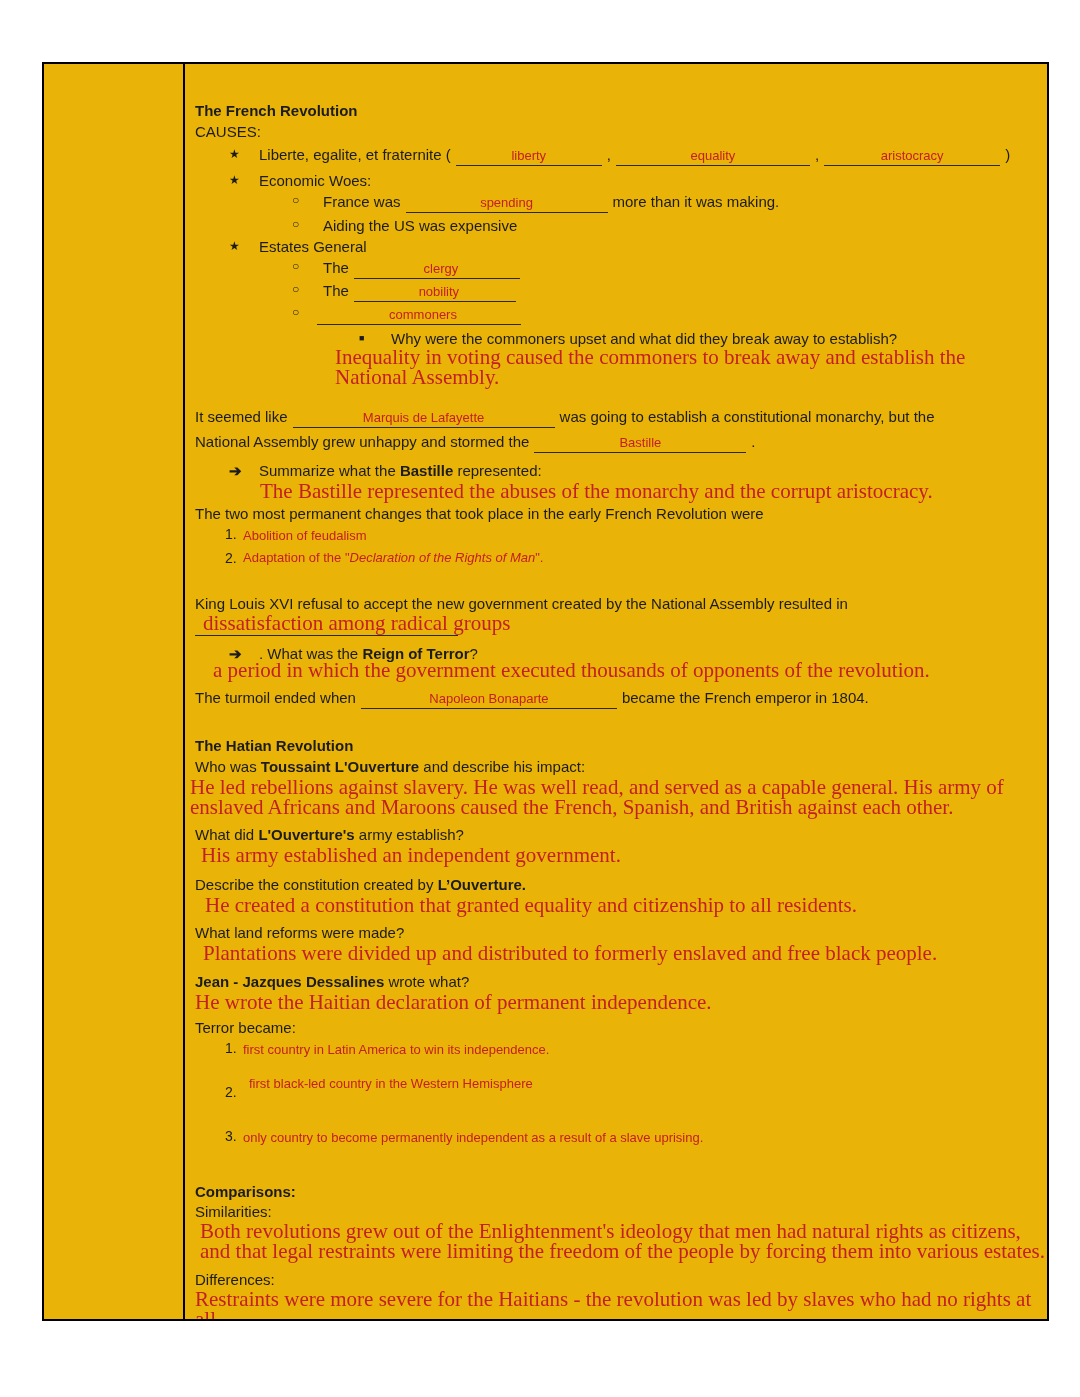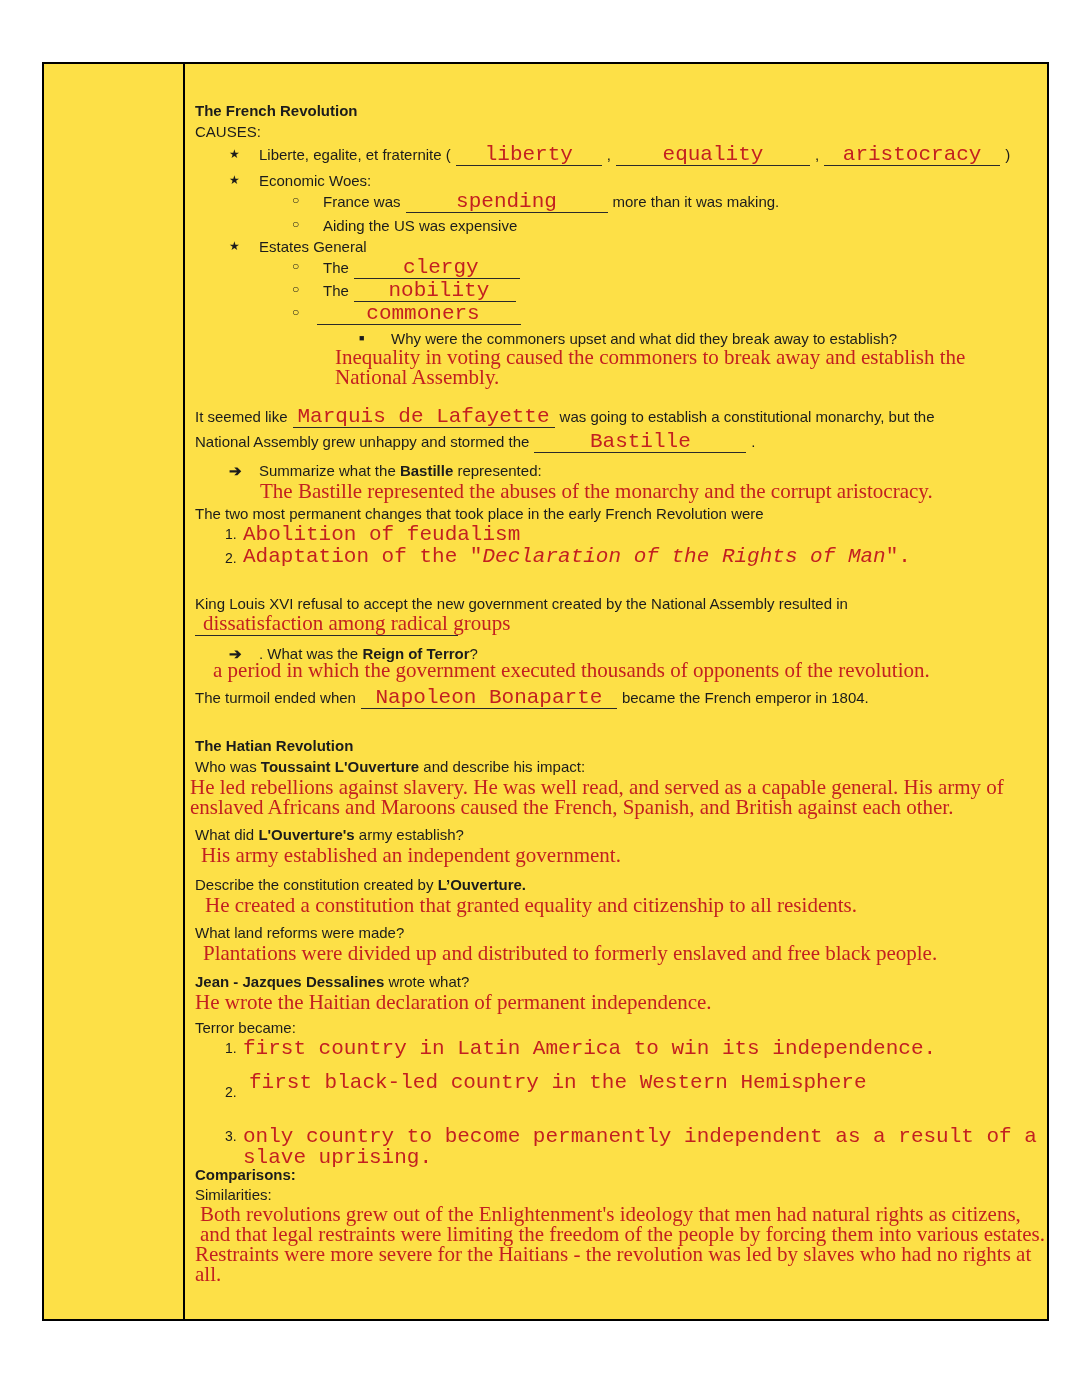--- a/index.html
+++ b/index.html
@@ -1,27 +1,27 @@
 <!DOCTYPE html>
 <html><head>
 <meta charset="utf-8">
 <style>
   :root { --red:#c32020; --ink:#1c1c1c; --line:#2a2a2a; }
   * { margin:0; padding:0; box-sizing:border-box; }
   body { background:#ffffff; width:1080px; height:1397px; position:relative;
          font-family:"Liberation Sans", sans-serif; color:var(--ink); }
   .sheet { position:absolute; inset:0; background:#fff; }
   .frame { position:absolute; left:42px; top:62px; width:1007px; height:1259px;
-           border:2px solid #000; background:#fde047; }
+           border:2px solid #000; background:#eab308; }
   .leftcol { position:absolute; left:0; top:0; width:141px; height:100%;
              border-right:2px solid #000; }
   .content { position:absolute; left:143px; top:0; right:0; bottom:0;
              padding:36px 8px 0 8px; font-size:15px; line-height:21px; overflow:hidden; }
   .b { font-weight:bold; }
-  .red { font-family:Liberation Mono, monospace; color:var(--red); font-size:21px; }
+  .red { font-family:Liberation Sans, sans-serif; color:var(--red); font-size:13px; }
   .it { font-style:italic; }
   .row { position:relative; }
   
   .l1 { padding-left:64px; position:relative; }
   .l1 .bull { position:absolute; left:34px; top:0; font-size:12px; }
   .l2 { padding-left:128px; position:relative; }
   .l2 .bull { position:absolute; left:97px; top:-1px; font-size:12px; }
   .l3 { padding-left:196px; position:relative; }
   .l3 .bull { position:absolute; left:164px; top:0; font-size:9px; }
   .arrowrow { padding-left:64px; position:relative; }
@@ -162,22 +162,23 @@
       </div>
       <div class="numrow" style="height:26px; margin-top:18px">
         <span class="num">2.</span>
         <span class="red" style="position:relative; top:-6px; left:6px">first black-led country in the Western Hemisphere</span>
       </div>
       <div class="numrow" style="height:22px; margin-top:22px">
         <span class="num">3.</span>
         <span class="red">only country to become permanently independent as a result of a slave uprising.</span>
       </div>
 
-      <div class="b" style="margin-top:16px">Comparisons:</div>
+      <div class="b" style="margin-top:33px">Comparisons:</div>
       <div style="line-height:19px">Similarities:</div>
       <div class="redpara" style="margin-left:5px; width:845px">Both revolutions grew out of the Enlightenment's ideology that men had natural rights as citizens, and that legal restraints were limiting the freedom of the people by forcing them into various estates.</div>
+      <div style="margin-top:9px; line-height:19px">Differences:</div>
       <div class="redpara">Restraints were more severe for the Haitians - the revolution was led by slaves who had no rights at all.</div>
 
       <div class="b" style="margin-top:30px">Creole Revolutions in Latin America</div>
 
     </div>
   </div>
 </div>
 
 </body></html>

